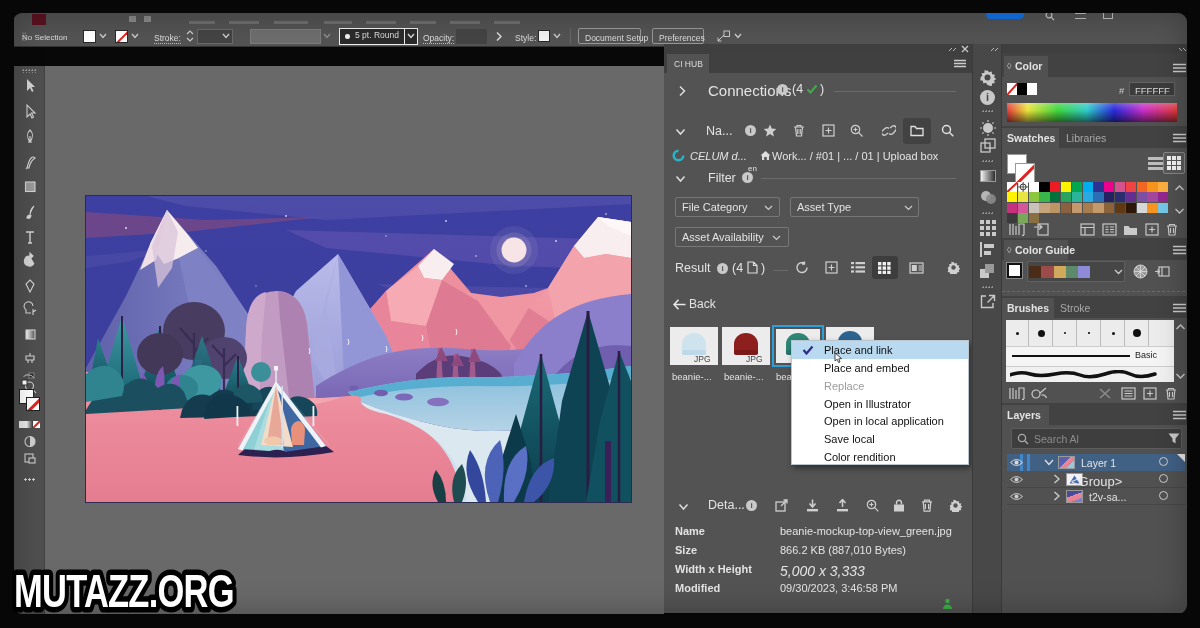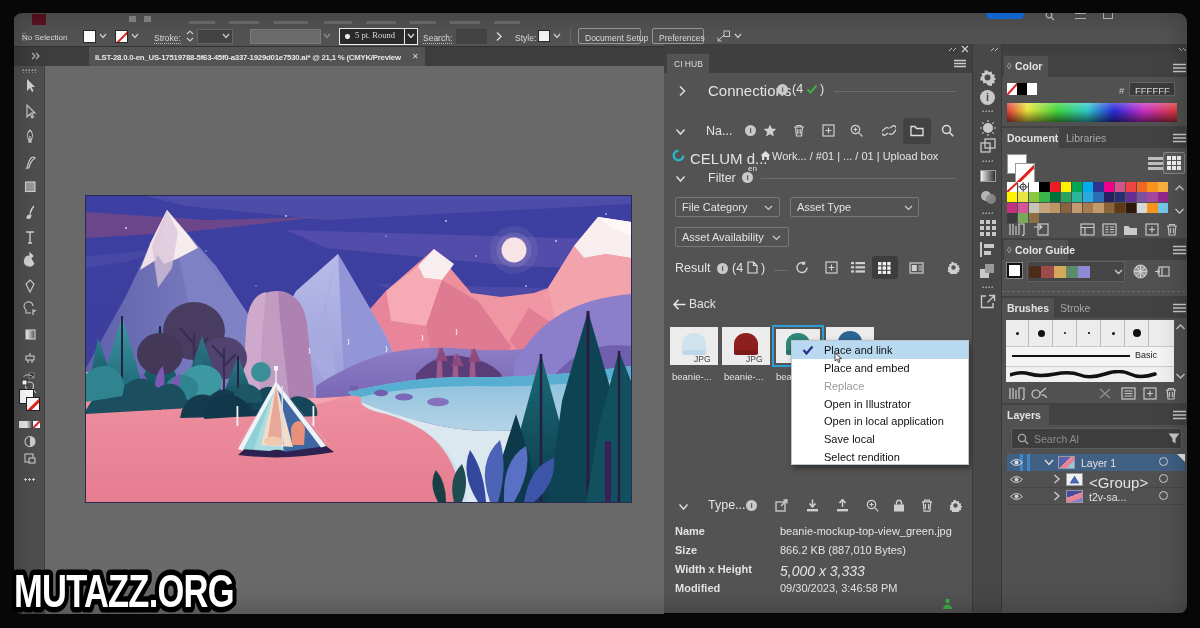--- a/index.html
+++ b/index.html
@@ -54,26 +54,26 @@
     <div class="abs" style="left:183px;top:2.5px;width:36px;height:15px;background:#444;border:1px solid #6a6a6a;"></div>
     <svg class="abs" style="left:208px;top:7px" width="8" height="6">
         <path d="M1 1 L4 4.5 L7 1" fill="none" stroke="#ccc" stroke-width="1.3"></path>
       </svg>
     <div class="abs" style="left:236px;top:2.5px;width:71px;height:15px;background:#6d6d6d;border:1px solid #7c7c7c;"></div>
     <svg class="abs" style="left:309px;top:7px" width="8" height="6">
         <path d="M1 1 L4 4.5 L7 1" fill="none" stroke="#8f8f8f" stroke-width="1.3"></path>
       </svg>
     <div class="abs" style="left:325px;top:1.5px;width:66px;height:17px;background:#2b2b2b;border:1px solid #ededed;"></div>
     <div class="abs" style="left:331px;top:8px;width:4.5px;height:4.5px;border-radius:50%;background:#f0f0f0;"></div>
-    <div class="abs" style="left:341px;top:4px;font-family:Liberation Serif, serif;">5 pt. Round</div>
+    <div class="abs" style="left:341px;top:4px;">5 pt. Round</div>
     <div class="abs" style="left:391px;top:1.5px;width:13px;height:17px;background:#2b2b2b;border:1px solid #ededed;border-left:none;"></div>
     <svg class="abs" style="left:393px;top:7px" width="8" height="6">
         <path d="M1 1 L4 4.5 L7 1" fill="none" stroke="#ddd" stroke-width="1.3"></path>
       </svg>
-    <div class="abs" style="left:409px;top:7px;border-bottom:1px dotted #bbb;">Search:</div>
+    <div class="abs" style="left:409px;top:7px;border-bottom:1px dotted #bbb;">Opacity:</div>
     <div class="abs" style="left:442px;top:2.5px;width:31px;height:15px;background:#444;"></div>
     <div class="abs" style="left:448px;top:7px;margin-top:44px;">100%</div>
     <svg class="abs" style="left:481px;top:5px" width="8" height="11">
         <path d="M2 1.5 L6 5.5 L2 9.5" fill="none" stroke="#ddd" stroke-width="1.4"></path>
       </svg>
     <div class="abs" style="left:501px;top:7px;">Style:</div>
     <div class="abs" style="left:524px;top:3.5px;width:12px;height:12px;background:#f2f2f2;border:1px solid #2a2a2a;"></div>
     <svg class="abs" style="left:539px;top:7px" width="8" height="6">
         <path d="M1 1 L4 4.5 L7 1" fill="none" stroke="#ccc" stroke-width="1.3"></path>
       </svg>
@@ -84,28 +84,20 @@
     <div class="abs" style="left:645px;top:7px;">Preferences</div>
     <svg class="abs" style="left:702px;top:4px" width="15" height="13" viewBox="0 0 15 13">
         <rect x="8" y="1" width="5.5" height="5.5" fill="none" stroke="#c8c8c8"></rect>
         <path d="M2 11 L8 5 M2 11 l0 -3.5 M2 11 l3.5 0" stroke="#c8c8c8" fill="none"></path>
       </svg>
     <svg class="abs" style="left:720px;top:7px" width="8" height="6">
         <path d="M1 1 L4 4.5 L7 1" fill="none" stroke="#ccc" stroke-width="1.3"></path>
       </svg>
   </div>
 
-  <div class="abs" style="left:14px;top:47px;width:650px;height:19px;background:#3d3d3d;">
-    <svg class="abs" style="left:17px;top:5px" width="10" height="8">
-        <path d="M1 1 l3 3 l-3 3 M5 1 l3 3 l-3 3" fill="none" stroke="#bbb" stroke-width="1.1"></path>
-      </svg>
-    <div class="abs" style="left:75px;top:0;width:336px;height:19px;background:#535353;"></div>
-    <div class="abs" style="left:81px;top:6px;width:316px;overflow:hidden;font-size:7.8px;letter-spacing:-0.22px;font-weight:bold;color:#e8e8e8;white-space:nowrap;">ILST-28.0.0-en_US-17519788-5f63-45f0-a337-1929d01e7530.ai* @ 21,1 % (CMYK/Preview</div>
-    <div class="abs" style="left:398px;top:5px;font-size:8px;color:#ddd;">✕</div>
-  </div>
 
   <div class="abs" id="lefttool" style="left:14px;top:66px;width:31px;height:548px;background:#4f4f4f;border-right:1px solid #404040;">
     <div class="abs" style="left:8px;top:3px;width:15px;height:4px;background-image:radial-gradient(circle at 1.3px 1.3px,#9a9a9a .8px,transparent 1px);background-size:3px 3px;"></div>
     <svg class="abs" style="left:9px;top:12px" width="14" height="500" viewBox="0 0 14 500" fill="none" stroke="#d4d4d4" stroke-width="1.1">
       <path d="M4 1 L4 13 L7 10 L9 14 L10.5 13 L8.5 9 L12 9 Z" fill="#d4d4d4" stroke="none"></path>
       <path d="M4 27 L4 39 L7 36 L9 40 L10.5 39 L8.5 35 L12 35 Z" fill="none"></path>
       <path d="M7 52 C10 55 11 58 7 64 C3 58 4 55 7 52 Z M7 58 L7 64 M5 64 L9 64"></path>
       <path d="M4 90 C7 78 10 78 12 80 C9 82 7 84 6 90 Z M3 91 L5 88"></path>
       <rect x="2.5" y="104" width="9.5" height="9.5" fill="#9a9a9a"></rect>
       <path d="M11 128 C8 131 7 133 7 137 M7 137 c-2 0 -3 1 -3 3 c2 1 4 0 4 -3" fill="#d4d4d4"></path>
@@ -398,21 +390,21 @@
         <path d="M1 10.5 V1.5 h4 l1.5 2 H13 v7 Z"></path>
       </svg>
     <svg class="abs" style="left:277px;top:80px" width="13" height="13" viewBox="0 0 13 13" fill="none" stroke="#e0e0e0" stroke-width="1.5">
         <circle cx="5.5" cy="5.5" r="4"></circle>
         <path d="M8.5 8.5 L12.3 12.3"></path>
       </svg>
 
     <svg class="abs" style="left:8px;top:105px" width="13" height="13" viewBox="0 0 13 13">
         <path d="M6.5 0.5 A6 6 0 1 0 12.5 6.5 L10 6.5 A3.5 3.5 0 1 1 6.5 3 Z" fill="#2ab3c9"></path>
       </svg>
-    <div class="abs" style="left:26px;top:106px;font-size:15px;">CELUM d...</div>
+    <div class="abs" style="left:26px;top:106px;font-size:11px;font-style:italic;">CELUM d...</div>
     <div class="abs" style="left:84px;top:108px;font-size:8px;margin-top:12px;">en</div>
     <svg class="abs" style="left:96px;top:106px" width="11" height="11" viewBox="0 0 11 11">
         <path d="M5.5 1 L10.5 5.5 H9 V10 H6.8 V7 H4.2 V10 H2 V5.5 H0.5 Z" fill="#ddd"></path>
       </svg>
     <div class="abs" style="left:108px;top:106px;font-size:11px;">Work... / #01 | ... / 01 | Upload box</div>
 
     <svg class="abs" style="left:11px;top:131px" width="11" height="8">
         <path d="M1.5 1.5 L5.5 6 L9.5 1.5" fill="none" stroke="#ddd" stroke-width="1.5"></path>
       </svg>
     <div class="abs" style="left:44px;top:127px;font-size:12.5px;">Filter</div>
@@ -519,29 +511,29 @@
     <div class="abs" style="left:128px;top:297px;width:176px;height:17.6px;background:#b8d9ef;"></div>
     <svg class="abs" style="left:138px;top:301px" width="12" height="10">
         <path d="M1.5 5 L4.5 8.5 L10.5 1.5" fill="none" stroke="#2d2d86" stroke-width="2.2"></path>
       </svg>
     <div class="abs" style="left:160px;top:300px;font-size:11px;color:#111;">Place and link</div>
     <div class="abs" style="left:160px;top:318px;font-size:11px;color:#111;">Place and embed</div>
     <div class="abs" style="left:160px;top:336px;font-size:11px;color:#9b9b9b;">Replace</div>
     <div class="abs" style="left:160px;top:354px;font-size:11px;color:#111;">Open in Illustrator</div>
     <div class="abs" style="left:160px;top:371px;font-size:11px;color:#111;">Open in local application</div>
     <div class="abs" style="left:160px;top:389px;font-size:11px;color:#111;">Save local</div>
-    <div class="abs" style="left:160px;top:407px;font-size:11px;color:#111;">Select rendition</div>
+    <div class="abs" style="left:160px;top:407px;font-size:11px;color:#111;">Color rendition</div>
     <svg class="abs" style="left:170px;top:308px" width="10" height="12" viewBox="0 0 10 12">
         <path d="M1 1 L1 9 L3.2 7.2 L4.6 10.6 L6 10 L4.8 6.8 L7.6 6.6 Z" fill="#fff" stroke="#333" stroke-width="0.9"></path>
       </svg>
 
     <svg class="abs" style="left:14px;top:459px" width="11" height="8">
         <path d="M1.5 1.5 L5.5 6 L9.5 1.5" fill="none" stroke="#ddd" stroke-width="1.5"></path>
       </svg>
-    <div class="abs" style="left:44px;top:454px;font-size:12.5px;">Type...</div>
+    <div class="abs" style="left:44px;top:454px;font-size:12.5px;">Deta...</div>
     <div class="abs" style="left:82px;top:456px;width:11px;height:11px;border-radius:50%;background:#c9c9c9;color:#535353;font-size:8px;font-weight:bold;text-align:center;line-height:11px;">i</div>
     <svg class="abs" style="left:111px;top:455px" width="14" height="13" viewBox="0 0 14 13" fill="none" stroke="#cfcfcf" stroke-width="1.3">
         <rect x="1" y="3" width="9" height="9"></rect>
         <path d="M6 7 L12 1 M8.5 1 H12 V4.5"></path>
       </svg>
     <svg class="abs" style="left:142px;top:455px" width="13" height="13" viewBox="0 0 13 13">
         <path d="M6.5 0.5 V7 M3.5 4.5 L6.5 8 L9.5 4.5" fill="none" stroke="#cfcfcf" stroke-width="1.5"></path>
         <rect x="1" y="10" width="11" height="2.4" fill="#cfcfcf"></rect>
       </svg>
     <svg class="abs" style="left:172px;top:455px" width="13" height="13" viewBox="0 0 13 13">
@@ -662,21 +654,21 @@
       </div>
     <div class="abs" style="left:15px;top:39px;width:10px;height:12px;background:#000;"></div>
     <div class="abs" style="left:25px;top:39px;width:10px;height:12px;background:#fff;"></div>
     <div class="abs" style="left:117px;top:41px;font-size:9.5px;color:#ccc;">#</div>
     <div class="abs" style="left:127px;top:38px;width:46px;height:14px;background:#3b3b3b;border:1px solid #636363;"></div>
     <div class="abs" style="left:133px;top:41px;font-size:9.5px;color:#d8d8d8;">FFFFFF</div>
     <div class="abs" style="left:5px;top:59px;width:170px;height:19px;background:linear-gradient(180deg,rgba(255,255,255,0.25),rgba(0,0,0,0) 40%,rgba(0,0,0,0.55)),linear-gradient(90deg,#e33a3a,#e8e23a 12%,#3ed43e 30%,#2ec9c9 47%,#2929d8 63%,#c52ec5 80%,#e33a3a)"></div>
 
     <div class="abs" style="left:0;top:82px;width:188px;height:22px;background:#424242;"></div>
     <div class="abs" style="left:0px;top:84px;width:57px;height:20px;background:#515151;"></div>
-    <div class="abs" style="left:5px;top:88px;font-size:10.5px;font-weight:bold;">Document</div>
+    <div class="abs" style="left:5px;top:88px;font-size:10.5px;font-weight:bold;">Swatches</div>
     <div class="abs" style="left:64px;top:88px;font-size:10.5px;color:#a8a8a8;">Libraries</div>
     <svg class="abs" style="left:171px;top:89px" width="13" height="10">
         <path d="M0 1.5 h13 M0 5 h13 M0 8.5 h13" stroke="#ccc" stroke-width="1.4"></path>
       </svg>
     <div class="abs" style="left:5px;top:110px;width:20px;height:20px;background:#fff;border:1px solid #999;"></div>
     <div class="abs" style="left:13px;top:119px;width:20px;height:20px;background:#fff;border:1px solid #999;overflow:hidden;">
         <div class="abs" style="left:-4px;top:8px;width:30px;height:2.6px;background:#e0231f;transform:rotate(-45deg);"></div>
       </div>
     <svg class="abs" style="left:146px;top:112px" width="15" height="16" viewBox="0 0 15 16">
         <g fill="#bdbdbd">
@@ -908,21 +900,21 @@
         <path d="M0.5 4.5 Q6.5 -1.5 12.5 4.5 Q6.5 10.5 0.5 4.5 Z" fill="none" stroke="#ccc"></path>
         <circle cx="6.5" cy="4.5" r="2" fill="#ccc"></circle>
       </svg>
     <svg class="abs" style="left:51px;top:430px" width="7" height="10">
         <path d="M1.5 1 L6 5 L1.5 9" fill="none" stroke="#ccc" stroke-width="1.4"></path>
       </svg>
     <div class="abs" style="left:64px;top:429px;width:17px;height:13px;background:#f2f2f2;border:1px solid #999;"></div>
     <svg class="abs" style="left:67px;top:431px" width="11" height="9">
         <path d="M5.5 0.5 L10.5 8.5 H0.5 Z" fill="#4668b0"></path>
       </svg>
-    <div class="abs" style="left:87px;top:430px;font-size:15px;">&lt;Group&gt;</div>
+    <div class="abs" style="left:69px;top:430px;font-size:13px;">&lt;Group&gt;</div>
     <div class="abs" style="left:157px;top:430px;width:9px;height:9px;border-radius:50%;border:1.4px solid #ccc;"></div>
 
     <div class="abs" style="left:5px;top:444px;width:178px;height:17px;border-bottom:1px solid #464646;"></div>
     <svg class="abs" style="left:8px;top:448px" width="13" height="9" viewBox="0 0 13 9">
         <path d="M0.5 4.5 Q6.5 -1.5 12.5 4.5 Q6.5 10.5 0.5 4.5 Z" fill="none" stroke="#ccc"></path>
         <circle cx="6.5" cy="4.5" r="2" fill="#ccc"></circle>
       </svg>
     <svg class="abs" style="left:51px;top:447px" width="7" height="10">
         <path d="M1.5 1 L6 5 L1.5 9" fill="none" stroke="#ccc" stroke-width="1.4"></path>
       </svg>

